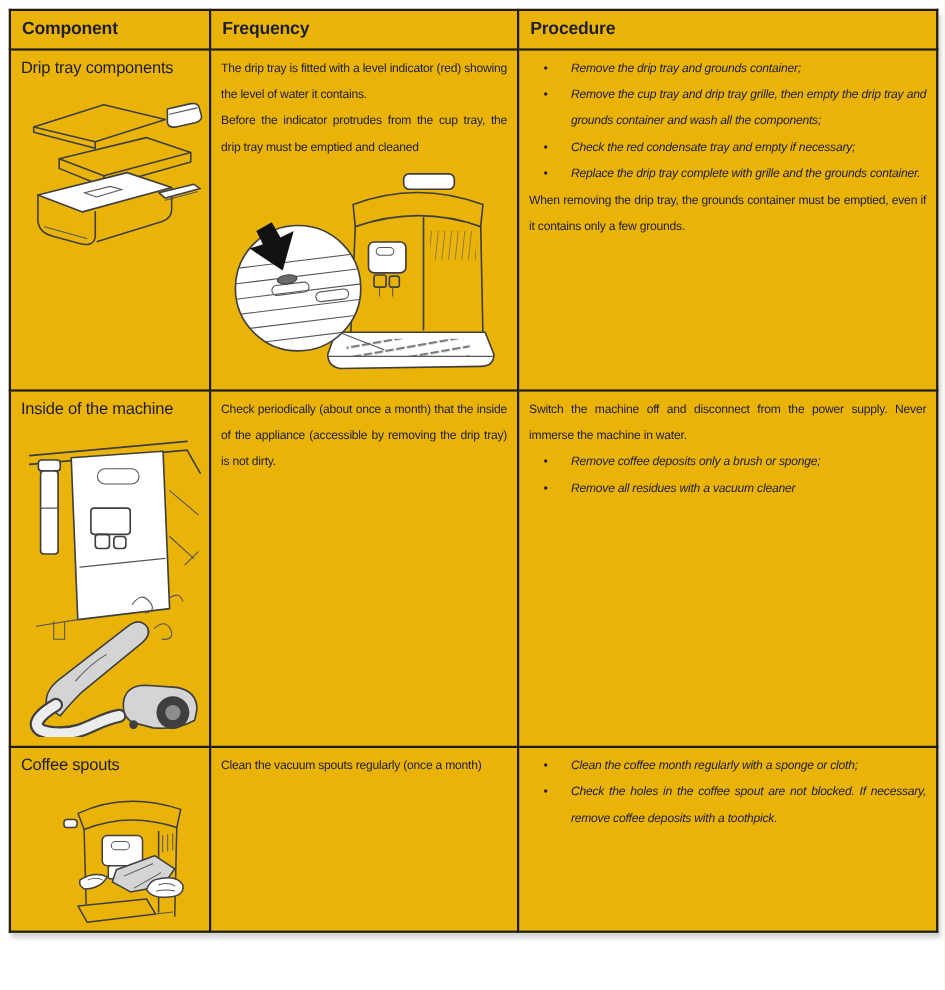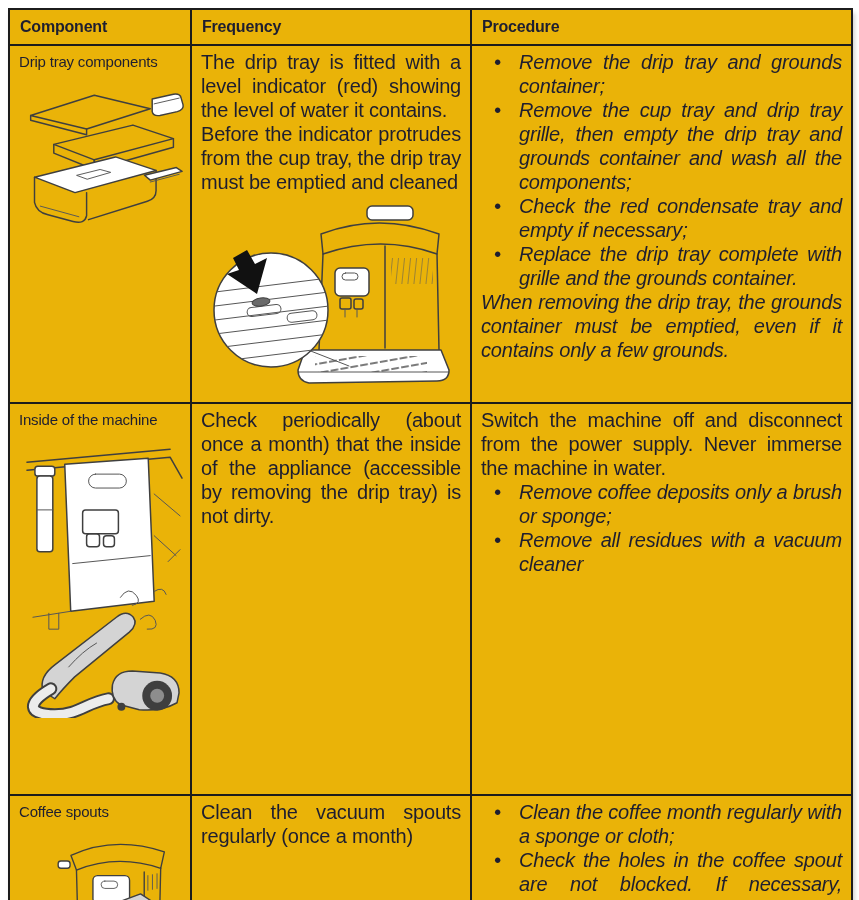--- a/index.html
+++ b/index.html
@@ -16,28 +16,28 @@
   }
   th,td{
     border:2px solid #1c1c1c;vertical-align:top;
     padding:4px 9px 4px 9px;overflow:hidden;
   }
   th{
     text-align:left;font-size:16px;font-weight:bold;height:26px;
     vertical-align:middle;padding-left:10px;letter-spacing:-0.2px;
   }
   .body-text,.proc-li,.note{
-    font-size:20px;line-height:24px;letter-spacing:-0.2px;
+    font-size:11px;line-height:24px;letter-spacing:-0.2px;
   }
   .body-text{text-align:justify;margin:0;}
   .comp-label{font-size:15px;line-height:24px;letter-spacing:-0.2px;margin:0;}
   ul.proc-list{list-style:none;margin:0;padding:0;}
   .proc-li{position:relative;padding-left:38px;text-align:justify;font-style:italic;}
   .proc-li::before{content:"\2022";position:absolute;left:13px;top:0;}
-  .note{text-align:justify;margin:0;font-style:italic;}
+  .note{text-align:justify;margin:0;}
   .illus{display:block;}
   .illus-comp1{margin:8px 0 0 2px;}
   .illus-freq1{margin:6px 0 0 -2px;}
   .illus-comp2{margin:2px 0 0 2px;}
   .illus-comp3{margin:4px 0 0 26px;}
   svg .ln{fill:none;stroke:#3f3f3f;stroke-width:1.5;stroke-linejoin:round;stroke-linecap:round;}
   svg .thin{fill:none;stroke:#565656;stroke-width:1;stroke-linecap:round;}
   svg .fillw{fill:#ffffff;stroke:#3f3f3f;stroke-width:1.5;stroke-linejoin:round;}
   svg .gray{fill:#d4d4d4;stroke:#3f3f3f;stroke-width:1.5;stroke-linejoin:round;}
 </style>
@@ -146,21 +146,21 @@
       <ul class="proc-list">
         <li class="proc-li">Remove the drip tray and grounds container;</li>
         <li class="proc-li">Remove the cup tray and drip tray grille, then empty the drip tray and grounds container and wash all the components;</li>
         <li class="proc-li">Check the red condensate tray and empty if necessary;</li>
         <li class="proc-li">Replace the drip tray complete with grille and the grounds container.</li>
       </ul>
       <p class="note">When removing the drip tray, the grounds container must be emptied, even if it contains only a few grounds.</p>
     </td>
   </tr>
 
-  <tr style="height:392px;border-radius:17px;">
+  <tr style="height:324px;border-radius:17px;">
     <td>
       <p class="comp-label">Inside of the machine</p>
 
       <svg class="illus illus-comp2" width="164" height="284" viewBox="0 0 165 285">
 
         <path class="ln" d="M6,28 L150,15"></path>
         <path class="ln" d="M6,36 L150,23 L162,44"></path>
 
         <rect class="fillw" x="14" y="32" width="20" height="10" rx="3"></rect>
         <rect class="fillw" x="16" y="42" width="16" height="76" rx="3"></rect>

